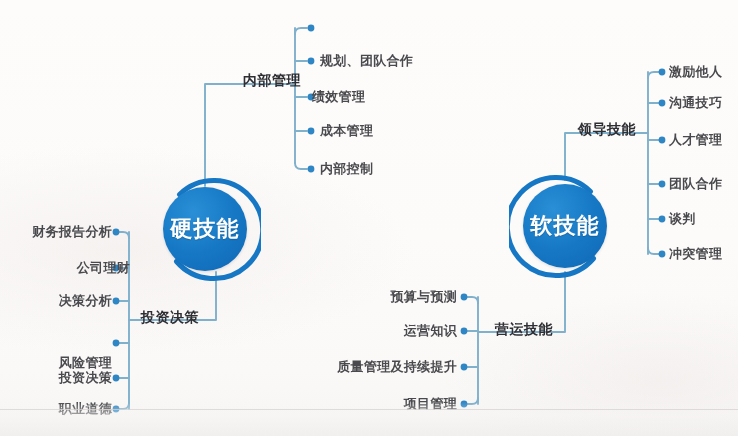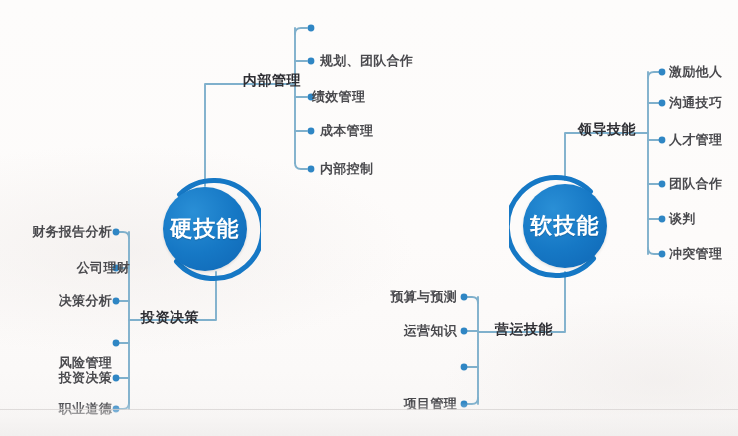--- a/index.html
+++ b/index.html
@@ -203,17 +203,18 @@
 
   <div class="leaf-label leaf-right" style="left:669px; top:65px;">激励他人</div>
   <div class="leaf-label leaf-right" style="left:669px; top:96px;">沟通技巧</div>
   <div class="leaf-label leaf-right" style="left:669px; top:133px;">人才管理</div>
   <div class="leaf-label leaf-right" style="left:669px; top:177px;">团队合作</div>
   <div class="leaf-label leaf-right" style="left:669px; top:212px;">谈判</div>
   <div class="leaf-label leaf-right" style="left:669px; top:247px;">冲突管理</div>
 
   <div class="leaf-label leaf-left" style="left:457px; top:290px;">预算与预测</div>
   <div class="leaf-label leaf-left" style="left:457px; top:324px;">运营知识</div>
+  <div class="leaf-label leaf-left" style="left:457px; top:360px;">质量管理及持续提升</div>
   <div class="leaf-label leaf-left" style="left:457px; top:397px;">项目管理</div>
 
   <div class="bottom-haze"></div>
   <div class="edge-line"></div>
 </div>
 
 </body></html>

